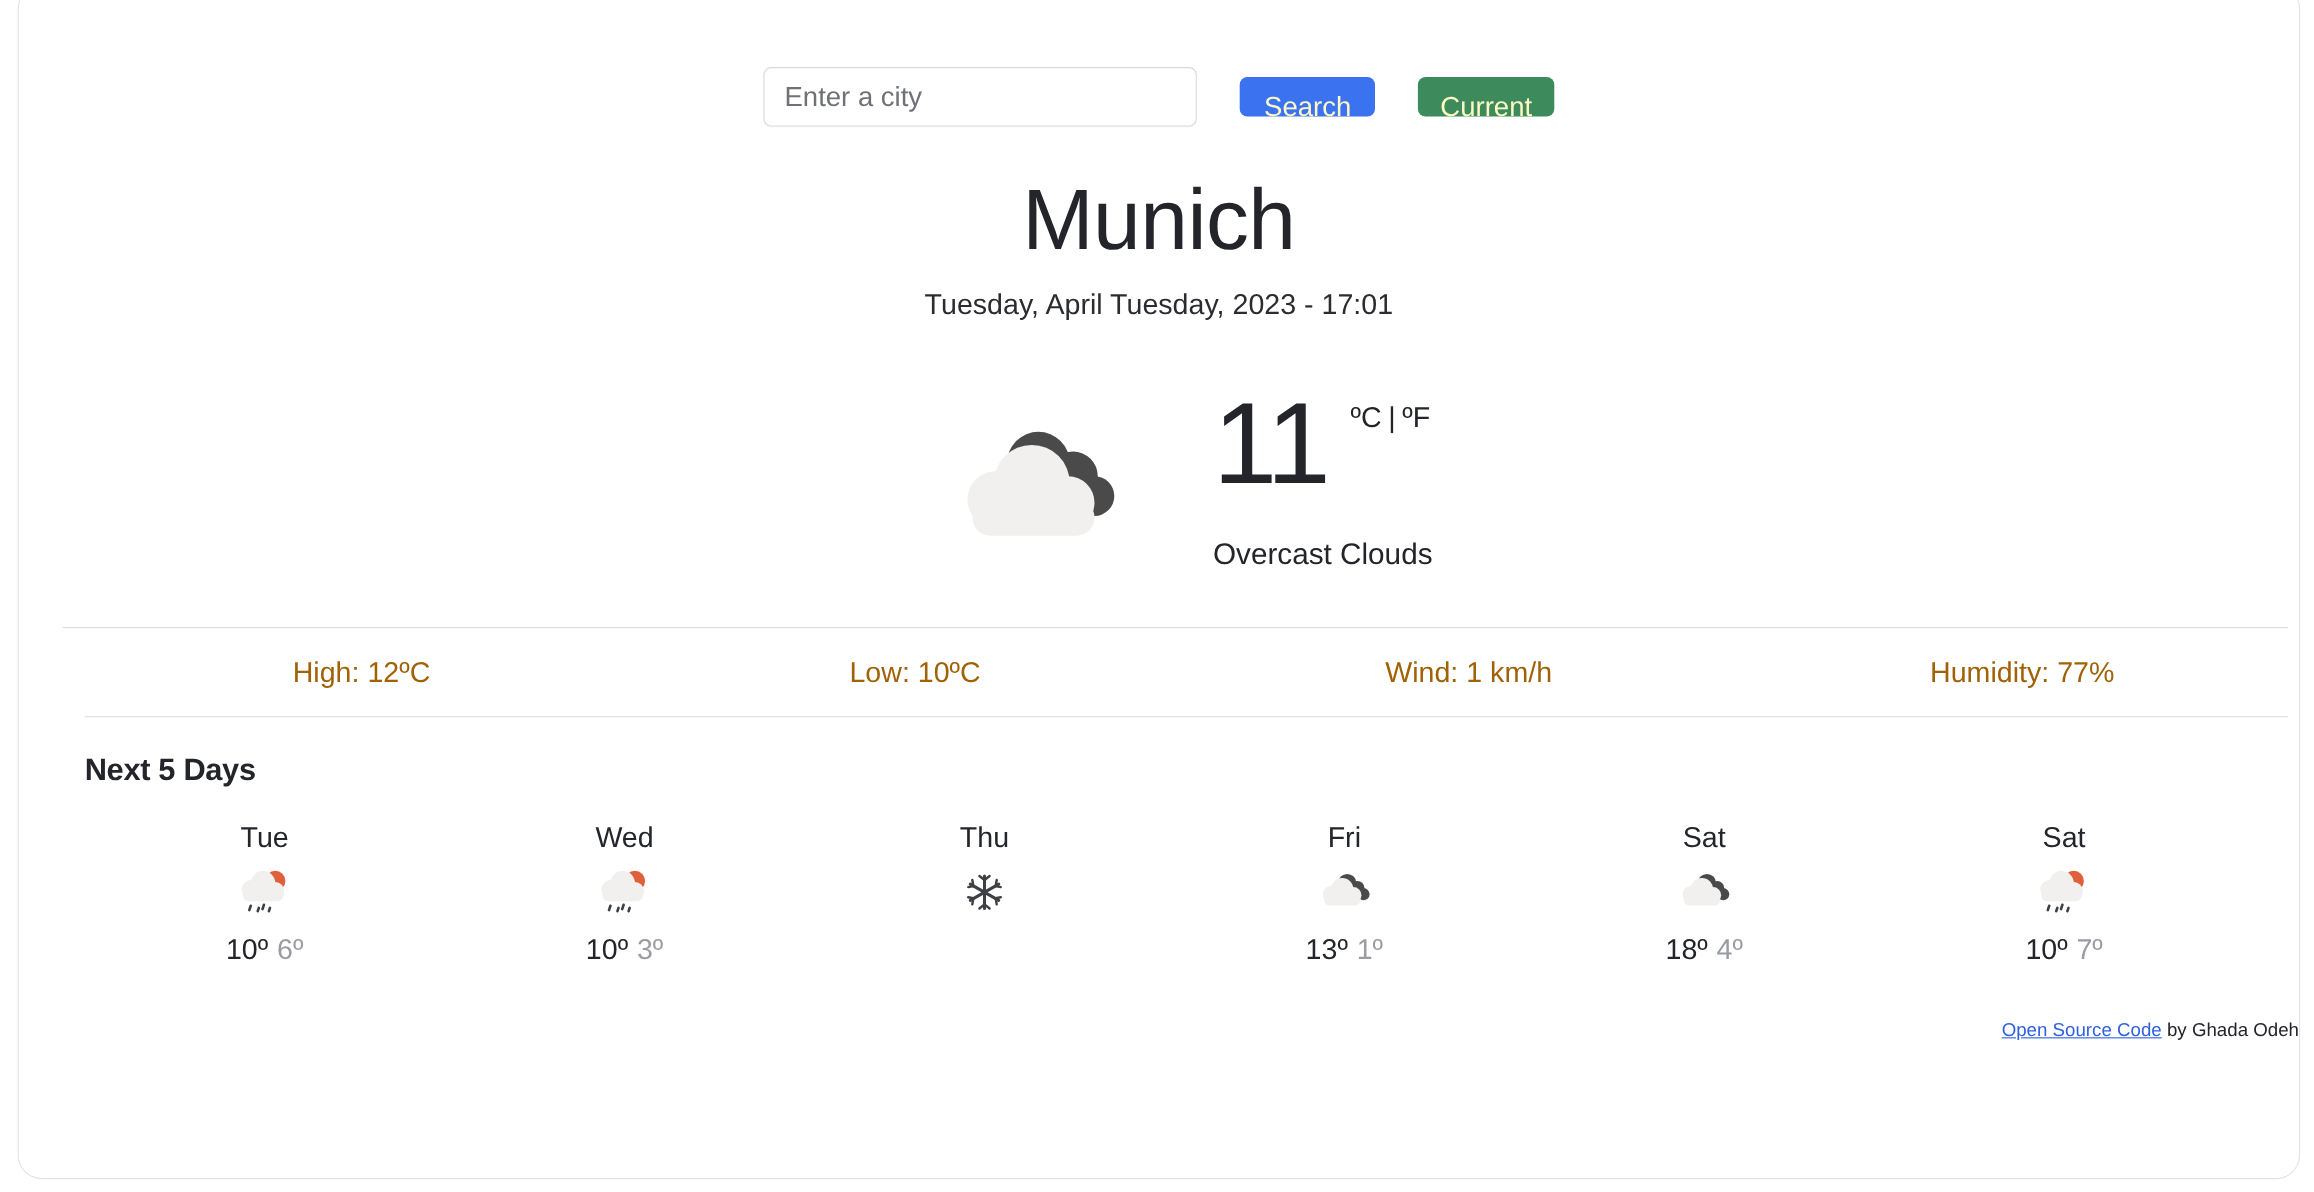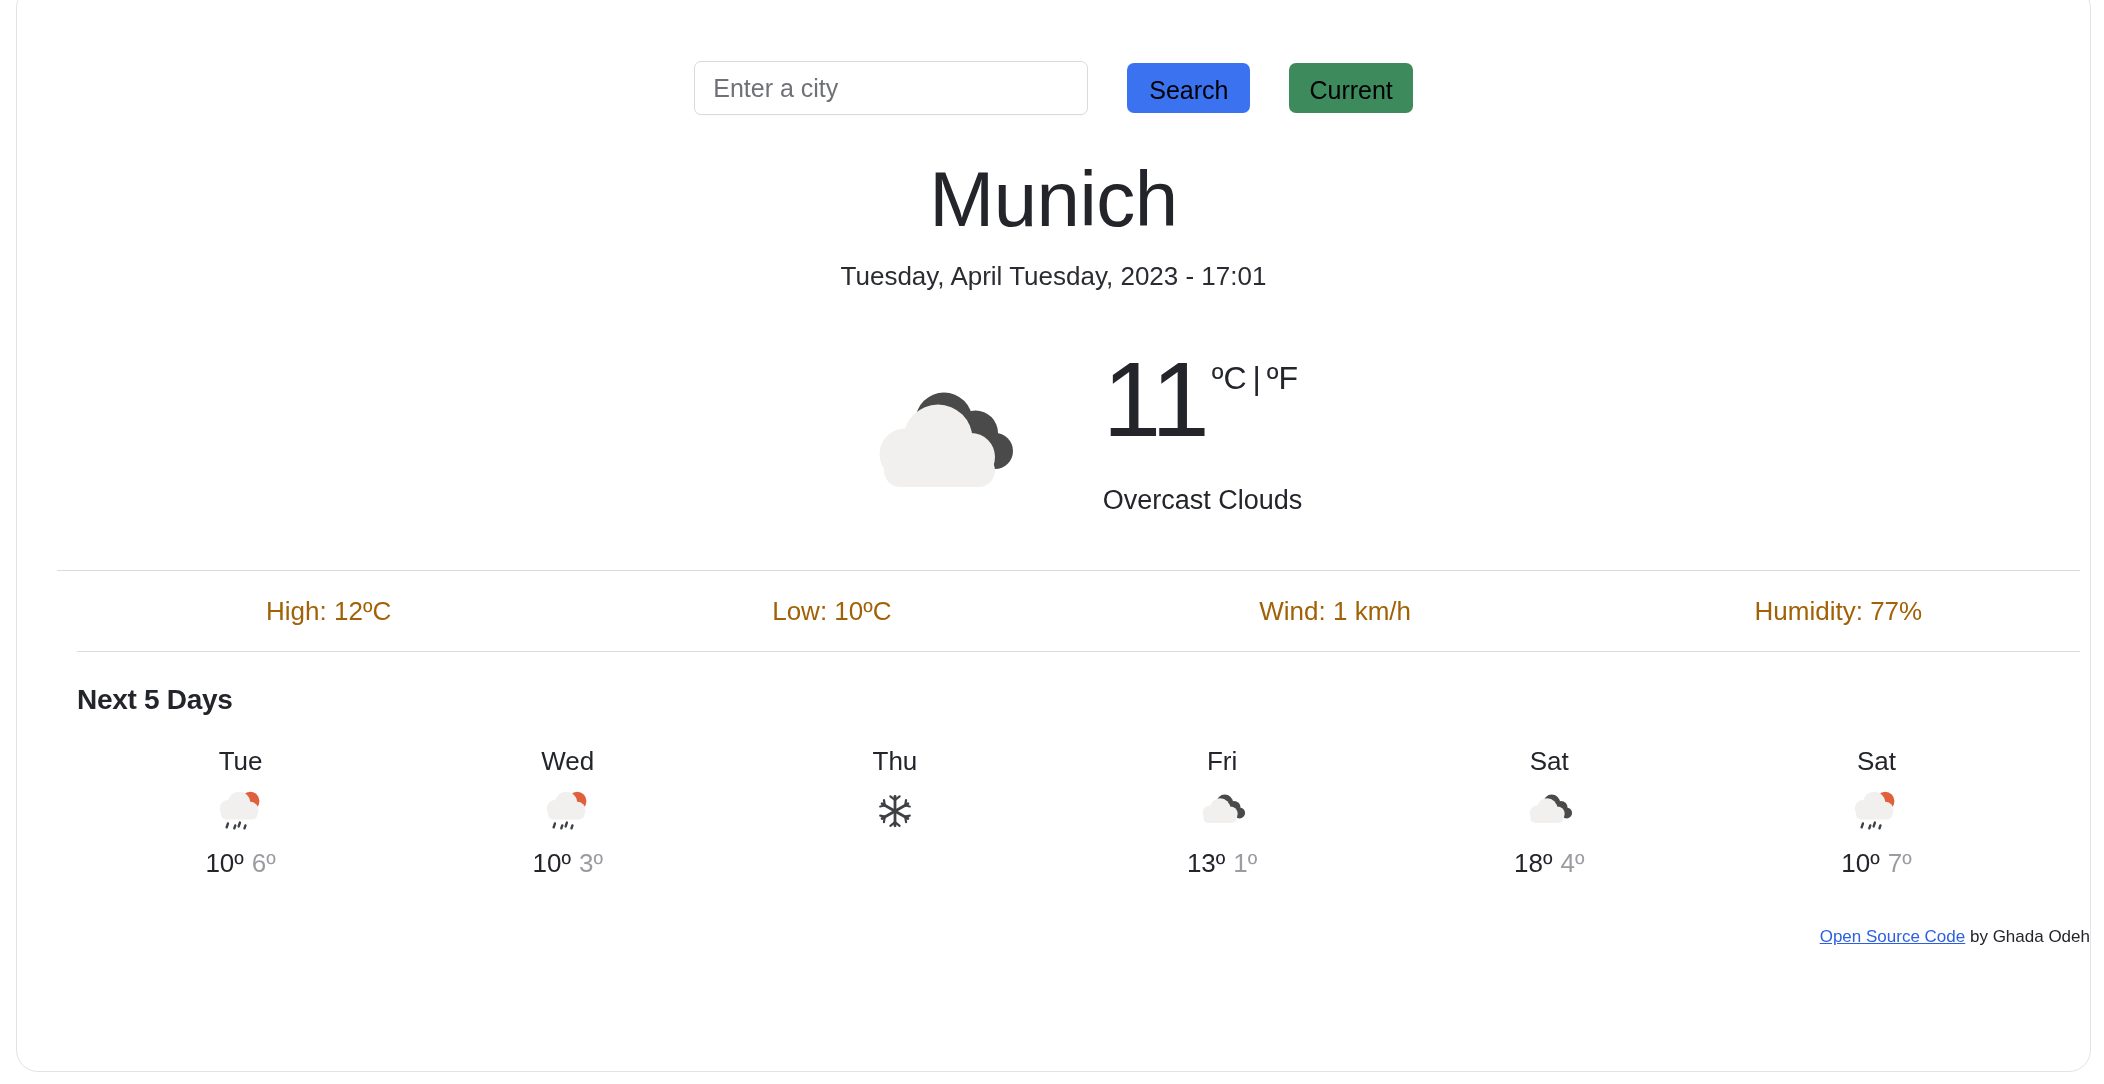--- a/index.html
+++ b/index.html
@@ -44,25 +44,25 @@
     color: #2b2d33;
     outline: none;
     background: #fff;
     box-shadow: 0 1px 1px rgba(0,0,0,0.02);
   }
   .search-input::placeholder { color: #6f7177; }
 
   .btn {
     border: none;
     border-radius: 7px;
-    color: #000000;
+    color: #fef9c3;
     font-size: 25px;
     font-family: "Liberation Sans", sans-serif;
     cursor: pointer;
-    height: 50px;
+    height: 36px;
     line-height: 54px;
     padding: 0 22px;
     white-space: nowrap;
   }
   .btn-search  { background: #3b72f0; }
   .btn-current { background: #3d8a5c; padding: 0 20px; }
 
   
   .city-name {
     text-align: center;
@@ -76,42 +76,42 @@
   .city-date {
     text-align: center;
     font-size: 26px;
     color: #2a2c32;
     margin-top: 23px;
   }
 
   
   .current-row {
     display: flex;
-    align-items: center;
+    align-items: flex-end;
     justify-content: center;
     gap: 72px;
     margin-top: 56px;
     padding-left: 60px;
   }
   .current-icon { width: 180px; height: 150px; flex: none; margin-top: 22px; }
 
   .temp-block { text-align: left; }
   .temp-line { display: flex; align-items: flex-start; }
   .temp-value {
     font-size: 105px;
     line-height: 0.92;
     color: #23252b;
     font-weight: 400;
     letter-spacing: -2px;
   }
   .temp-units {
-    font-size: 32px;
+    font-size: 26px;
     color: #23252b;
     margin-top: 8px;
-    margin-left: 4px;
+    margin-left: 20px;
     white-space: nowrap;
   }
   .unit-link { color: #23252b; text-decoration: none; cursor: pointer; }
   .unit-sep { margin: 0 6px; }
   .condition-text {
     font-size: 27px;
     color: #23252b;
     margin-top: 36px;
     text-align: center;
     padding-right: 14px;

